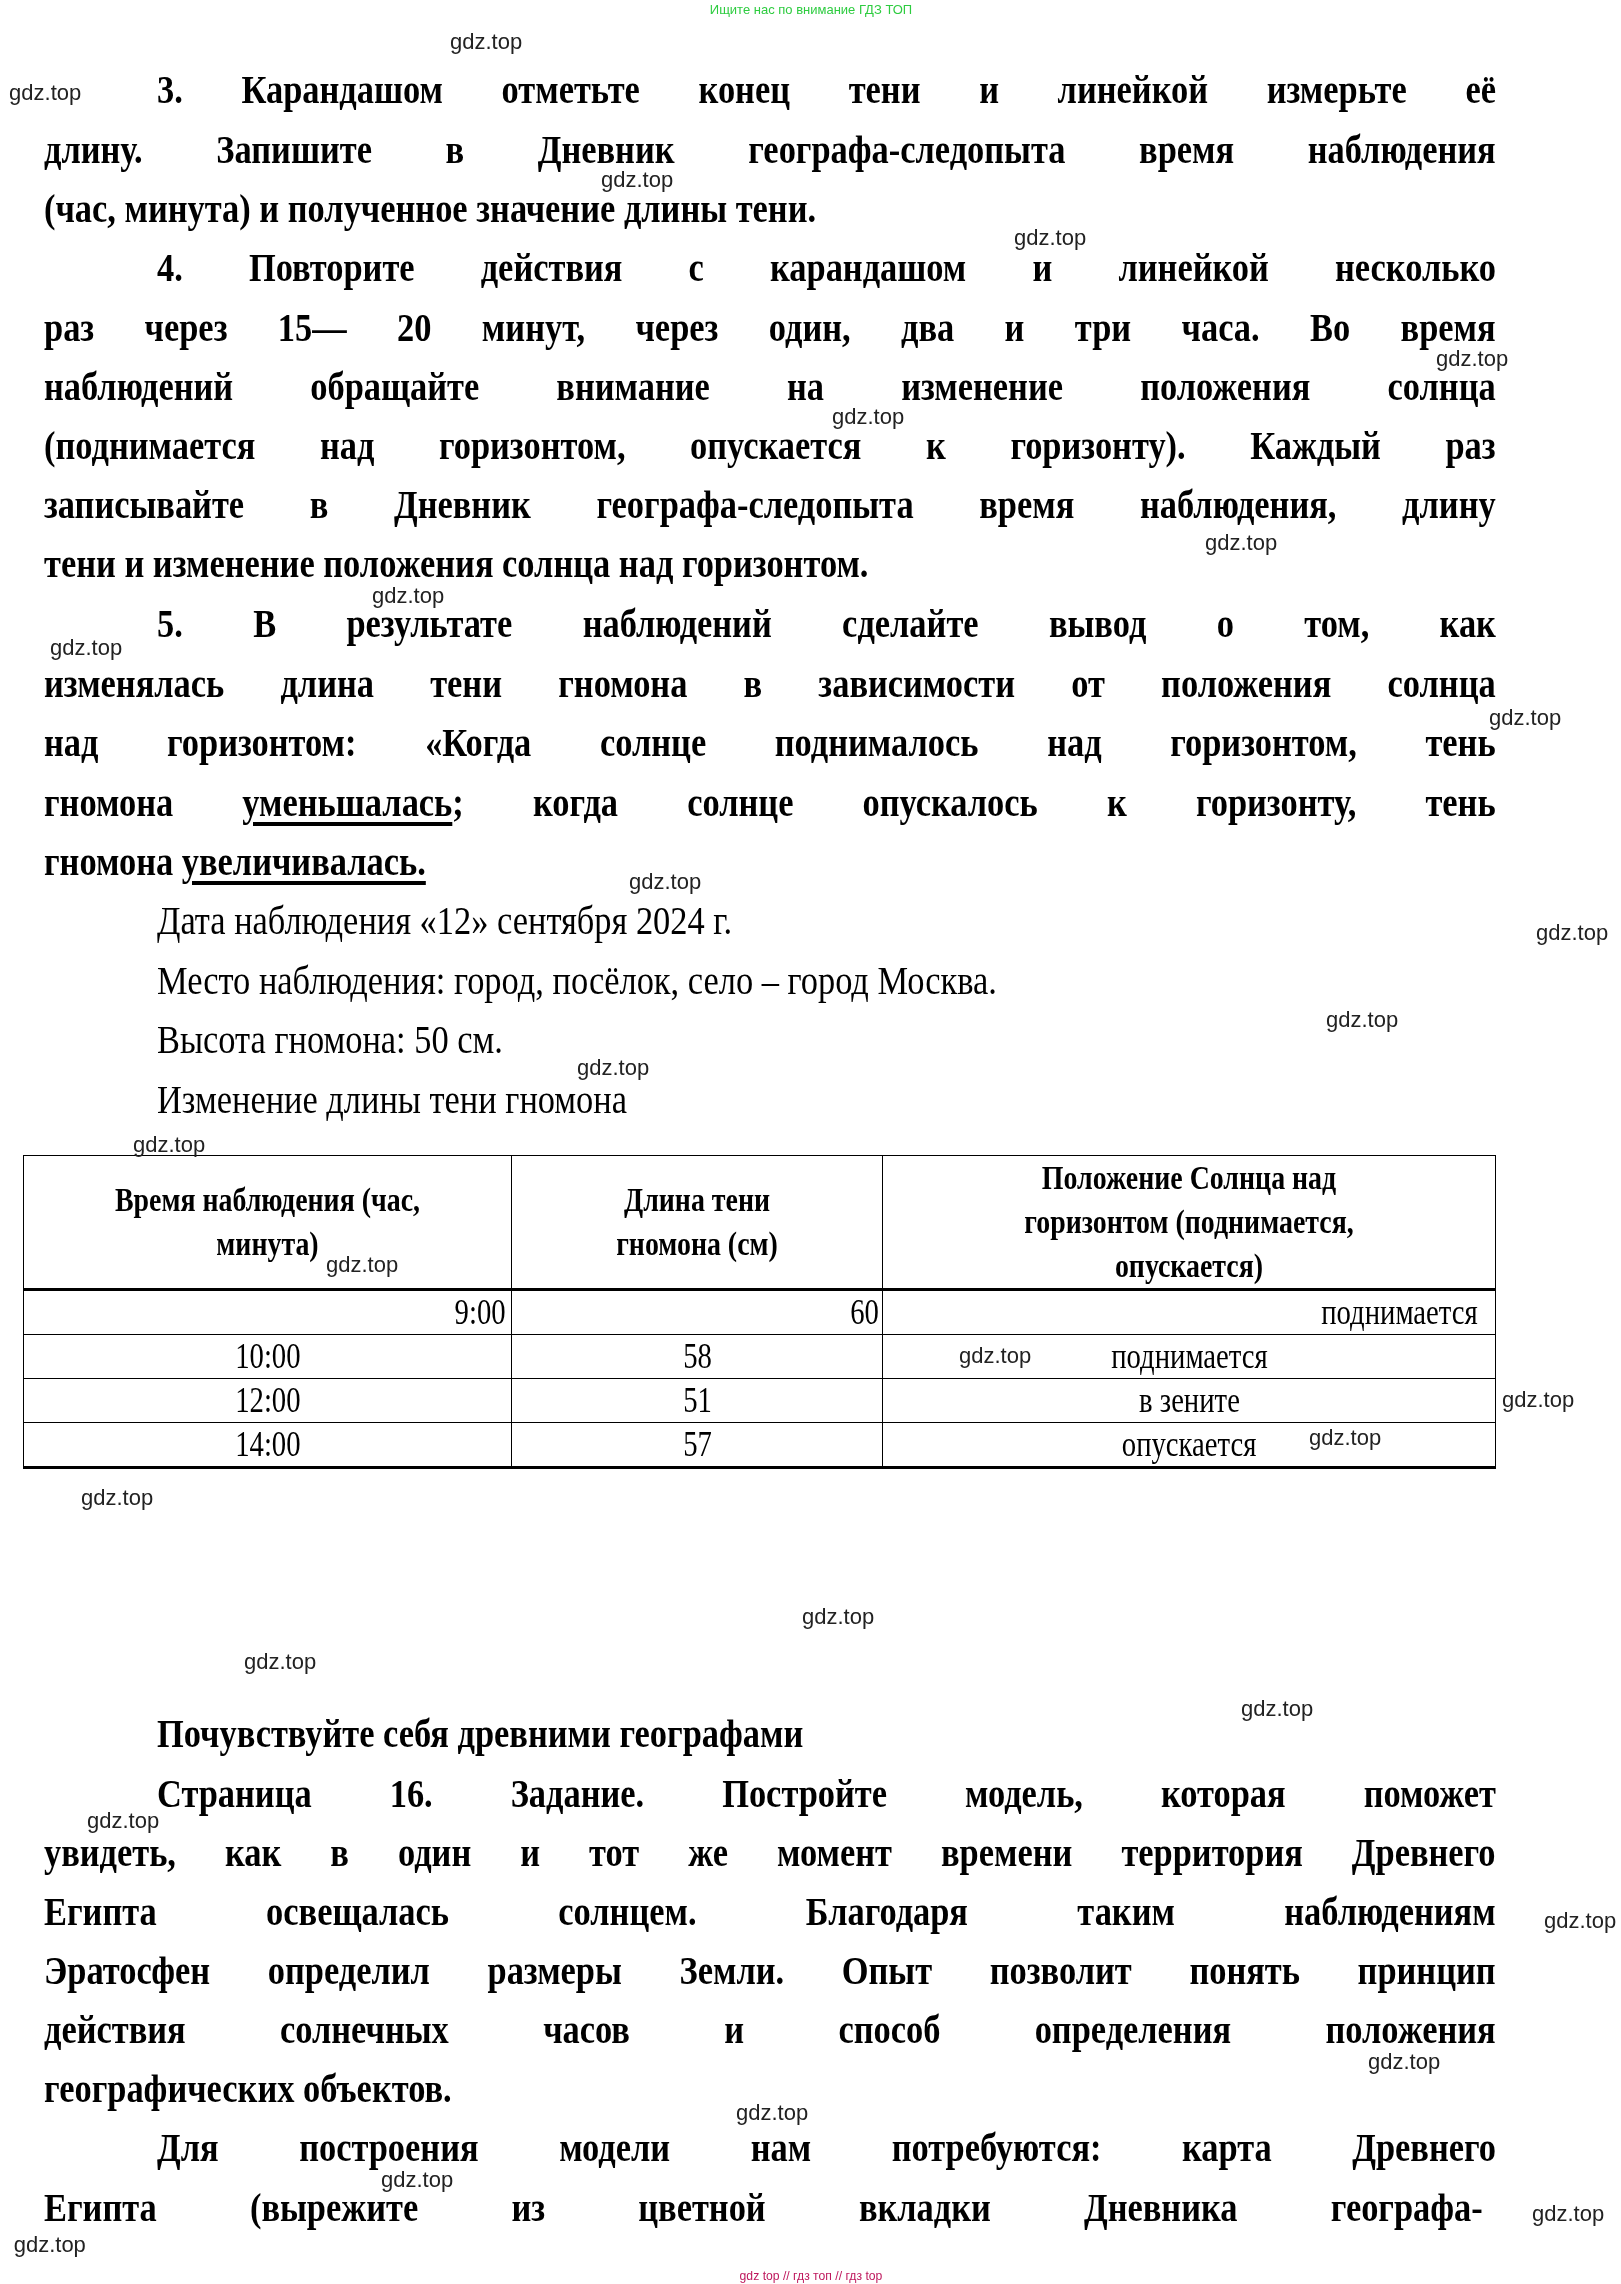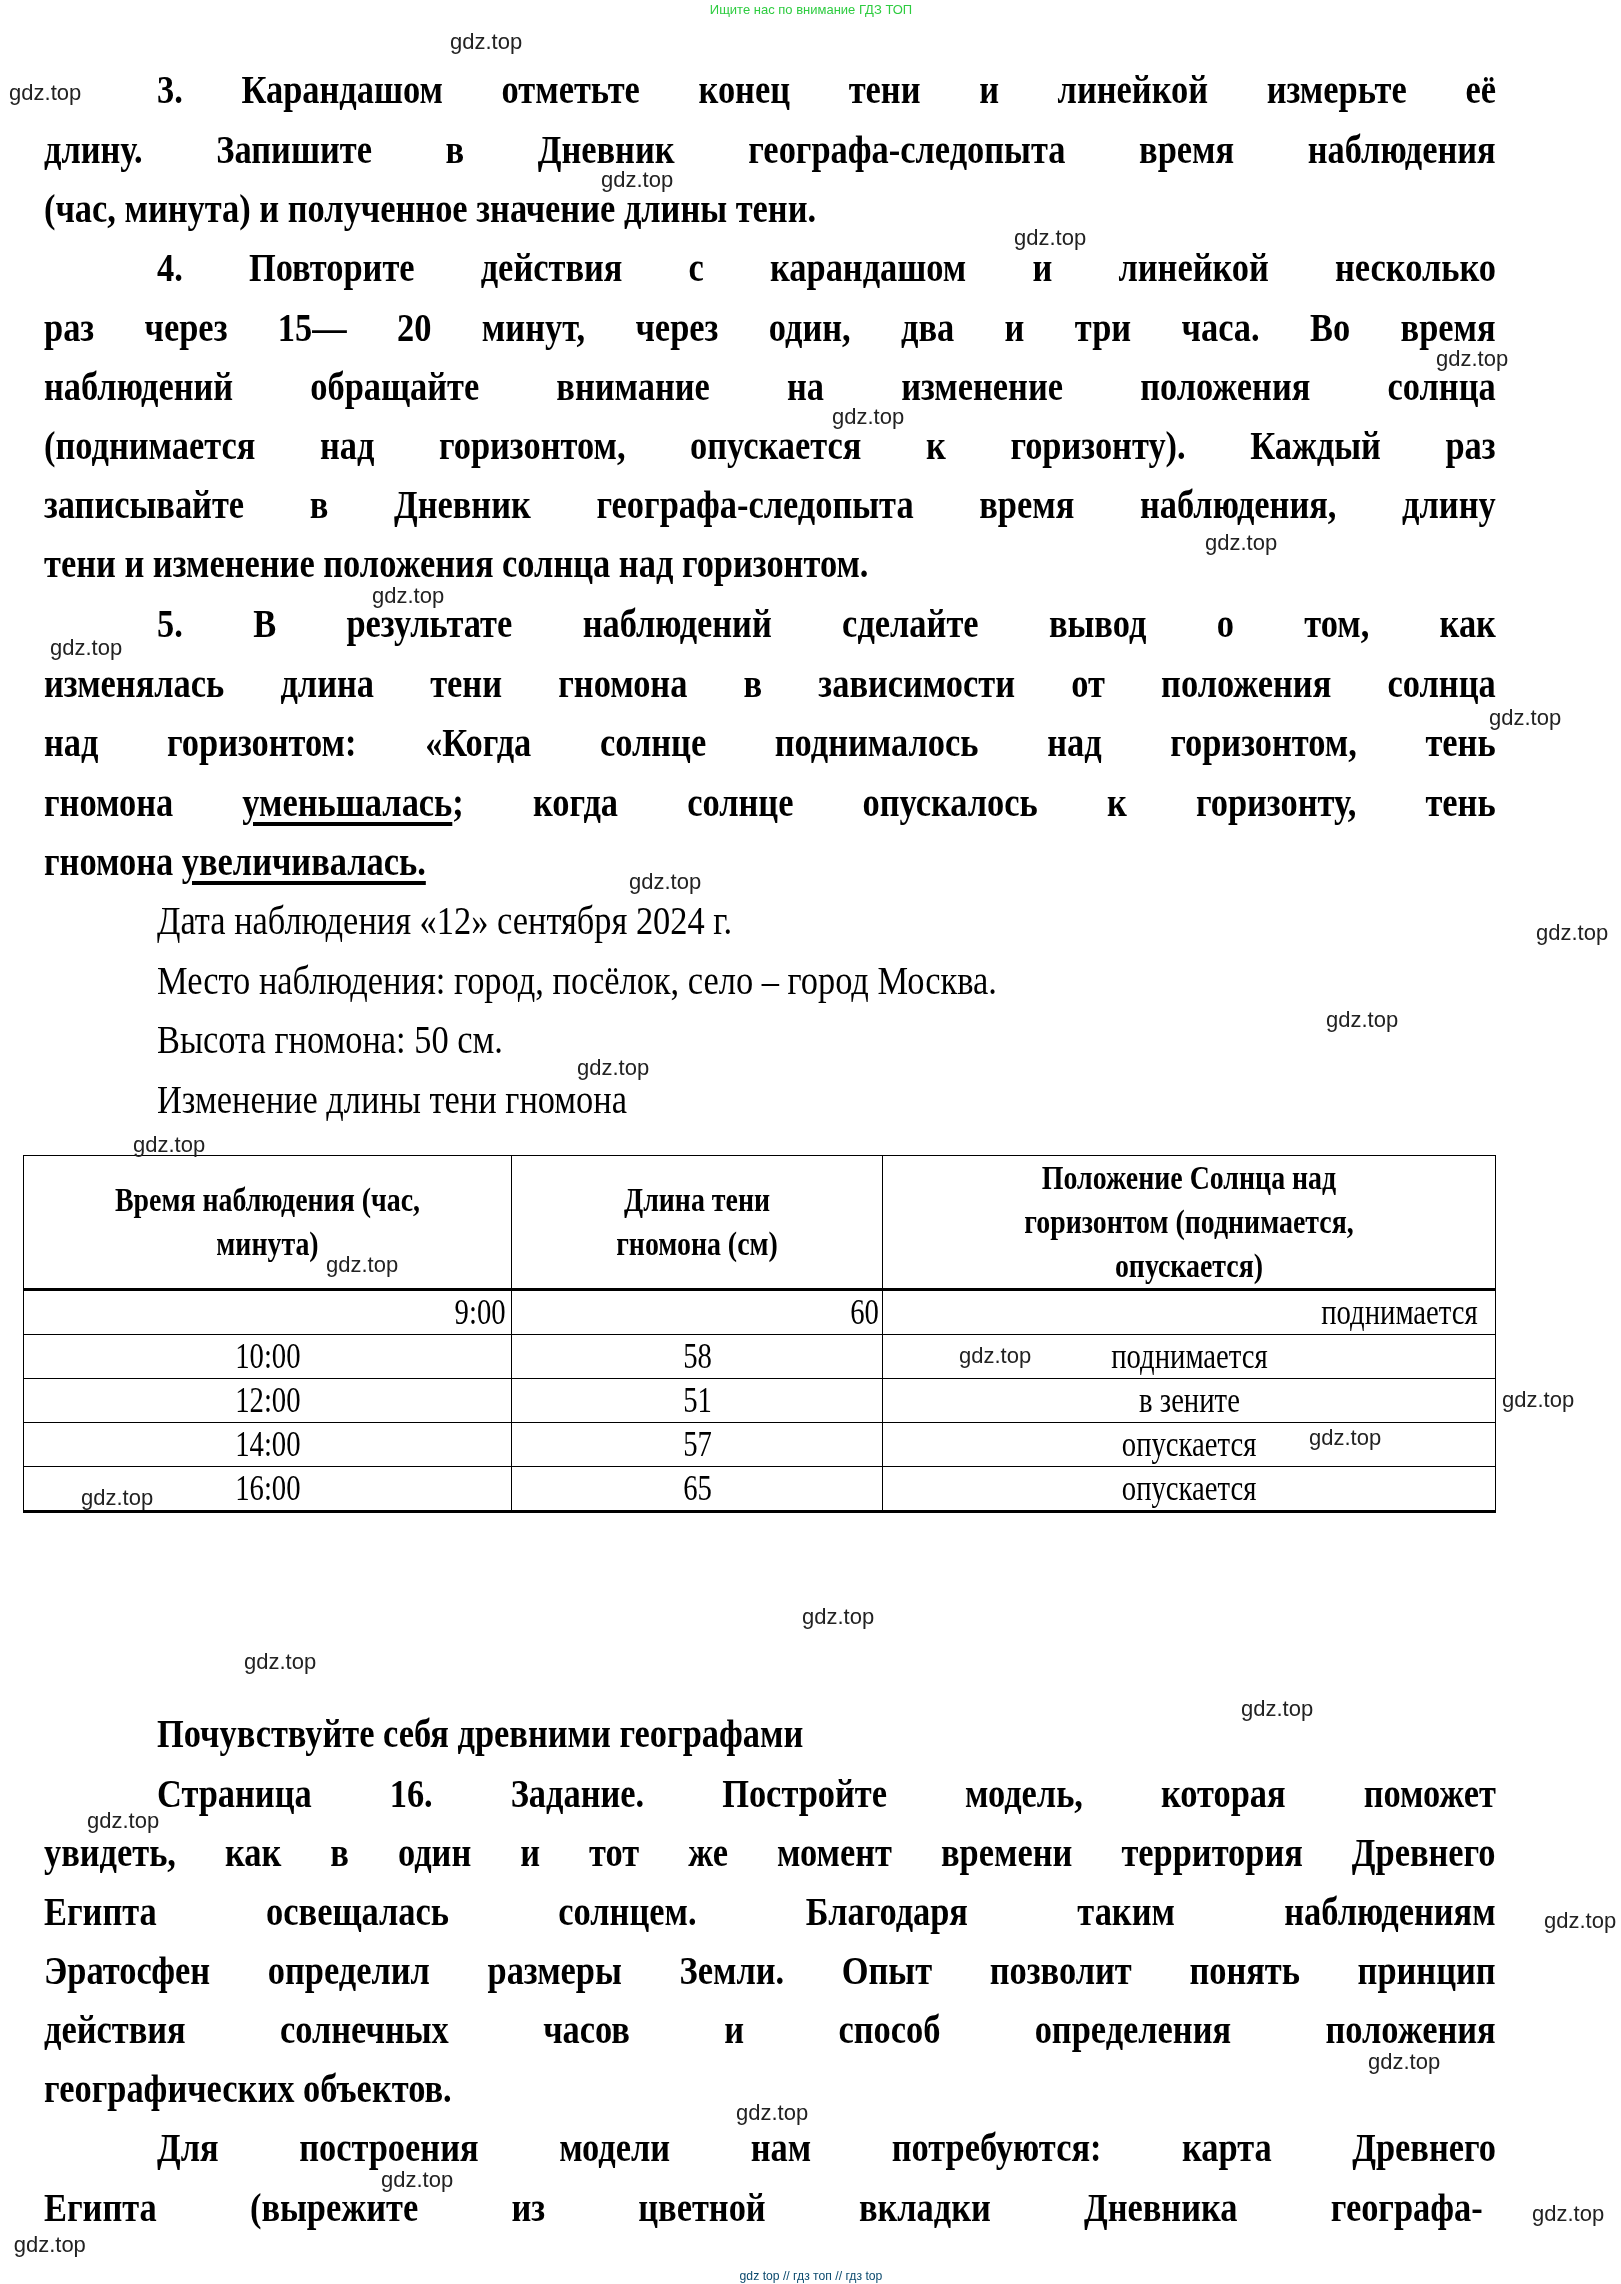--- a/index.html
+++ b/index.html
@@ -1,21 +1,21 @@
 <!DOCTYPE html>
 <html style="font-size:12.2px"><head>
 <meta charset="utf-8">
 <style>
   html, body { margin: 0; padding: 0; background: #ffffff; }
   body { width: 1622px; height: 2284px; position: relative; overflow: hidden; }
   .page { position: absolute; left: 0; top: 0; width: 1622px; height: 2284px; }
   .banner { position: absolute; top: 1.5px; left: 0; width: 1622px; text-align: center;
     font-family: "Liberation Sans", sans-serif; font-size: 13px; color: #2ecc40; }
   .footer { position: absolute; top: 2276px; left: 0; width: 1622px; text-align: center;
-    font-family: "Liberation Sans", sans-serif; font-size: 12.2px; color: #0c4a6e; line-height: 1; transform: translateY(-6.1px); }
+    font-family: "Liberation Sans", sans-serif; font-size: 12.2px; color: #be185d; line-height: 1; transform: translateY(-6.1px); }
   .wm { position: absolute; font-family: "Liberation Sans", sans-serif; font-size: 22px;
     color: #222; white-space: nowrap; line-height: 1; }
   .line { position: absolute; left: 44px; width: 1452px; font-family: "Liberation Serif", serif;
     font-weight: bold; font-size: 40px; line-height: 46px; color: #000; white-space: nowrap;
     transform: scaleX(0.86); transform-origin: left center; }
   .just { display: flex; justify-content: space-between; width: 1688px; }
   .just span { display: inline-block; }
   .plain { position: absolute; left: 157px; font-family: "Liberation Serif", serif; font-weight: normal;
     font-size: 40px; line-height: 46px; color: #000; white-space: nowrap; transform: scaleX(0.86); transform-origin: left center; }
   .u { text-decoration: underline; text-decoration-thickness: 3.8px; text-underline-offset: 6.1px; }
@@ -184,25 +184,20 @@
         <td><span class="cell-txt">поднимается</span></td>
       </tr>
       <tr>
         <td><span class="cell-txt">12:00</span></td>
         <td><span class="cell-txt">51</span></td>
         <td><span class="cell-txt">в зените</span></td>
       </tr>
       <tr>
         <td><span class="cell-txt">14:00</span></td>
         <td><span class="cell-txt">57</span></td>
-        <td><span class="cell-txt">опускается</span></td>
-      </tr>
-      <tr>
-        <td><span class="cell-txt">16:00</span></td>
-        <td><span class="cell-txt">65</span></td>
         <td><span class="cell-txt">опускается</span></td>
       </tr>
     </tbody>
   </table>
 
   <div class="line" style="top:1711px; left:157px; font-weight:bold;">Почувствуйте себя древними географами</div>
   <div class="line just" style="top:1771px; left:157px; width:1557px;">
       <span>Страница</span>
       <span>16.</span>
       <span>Задание.</span>

